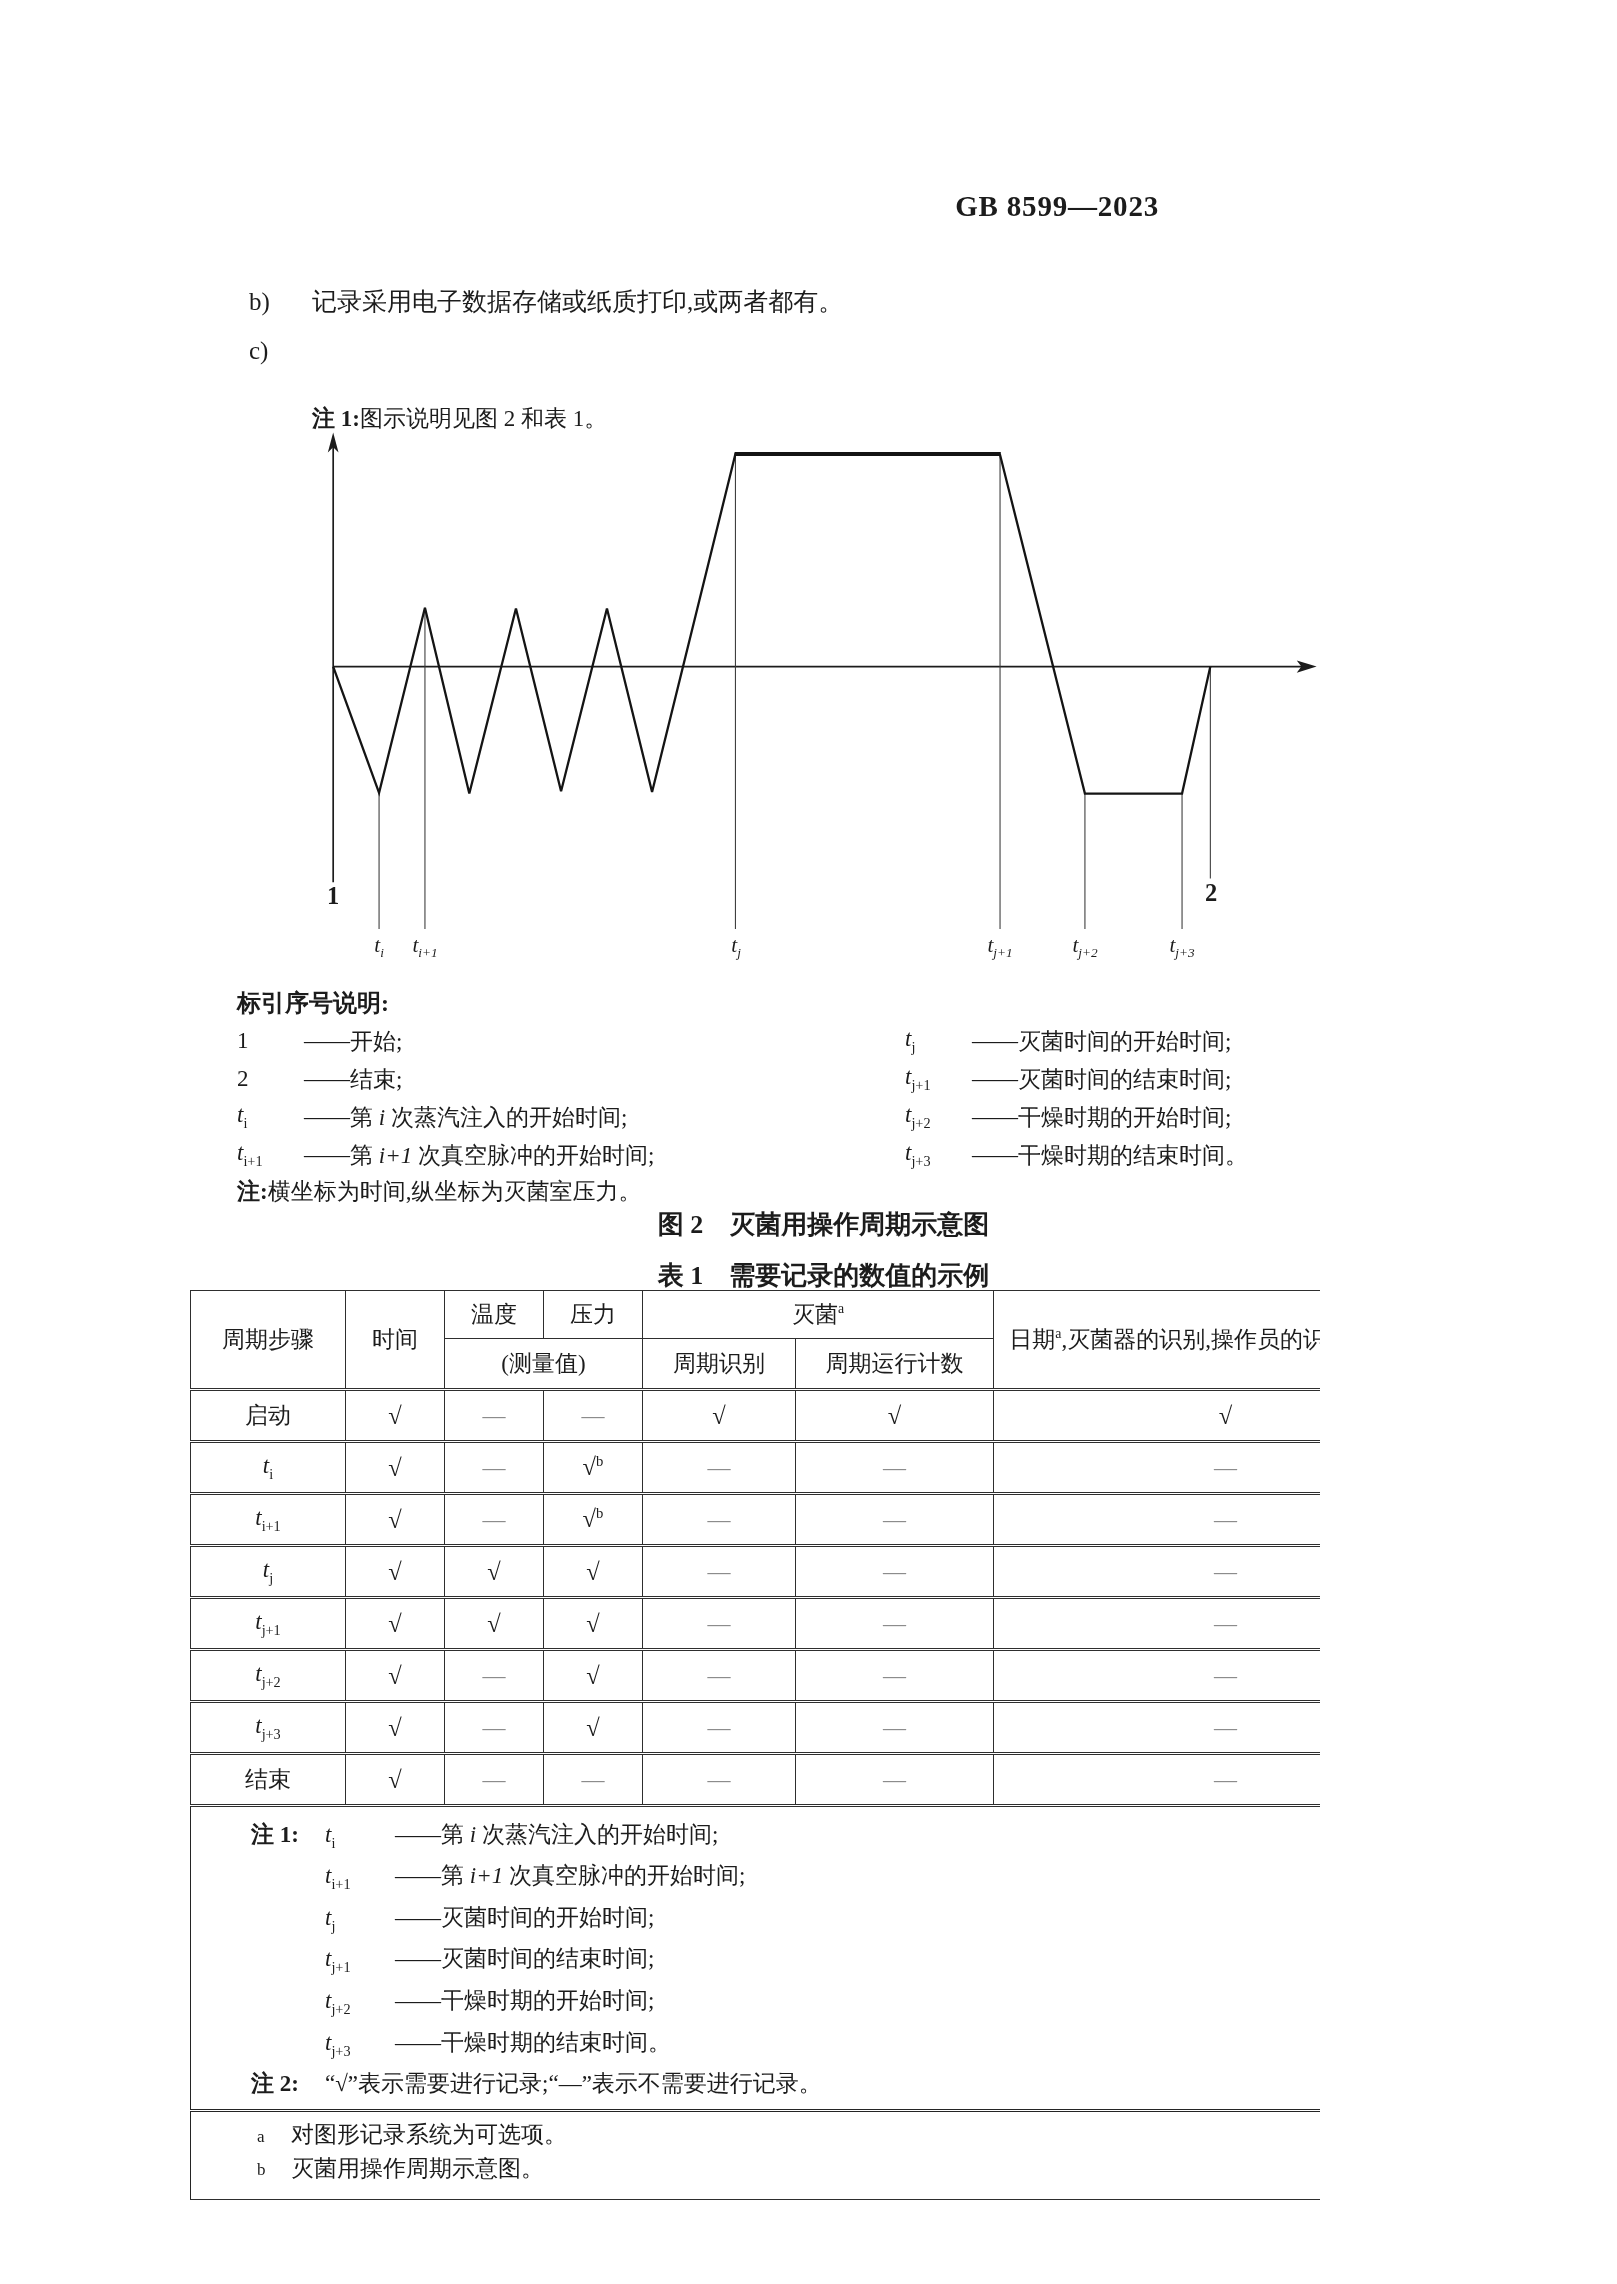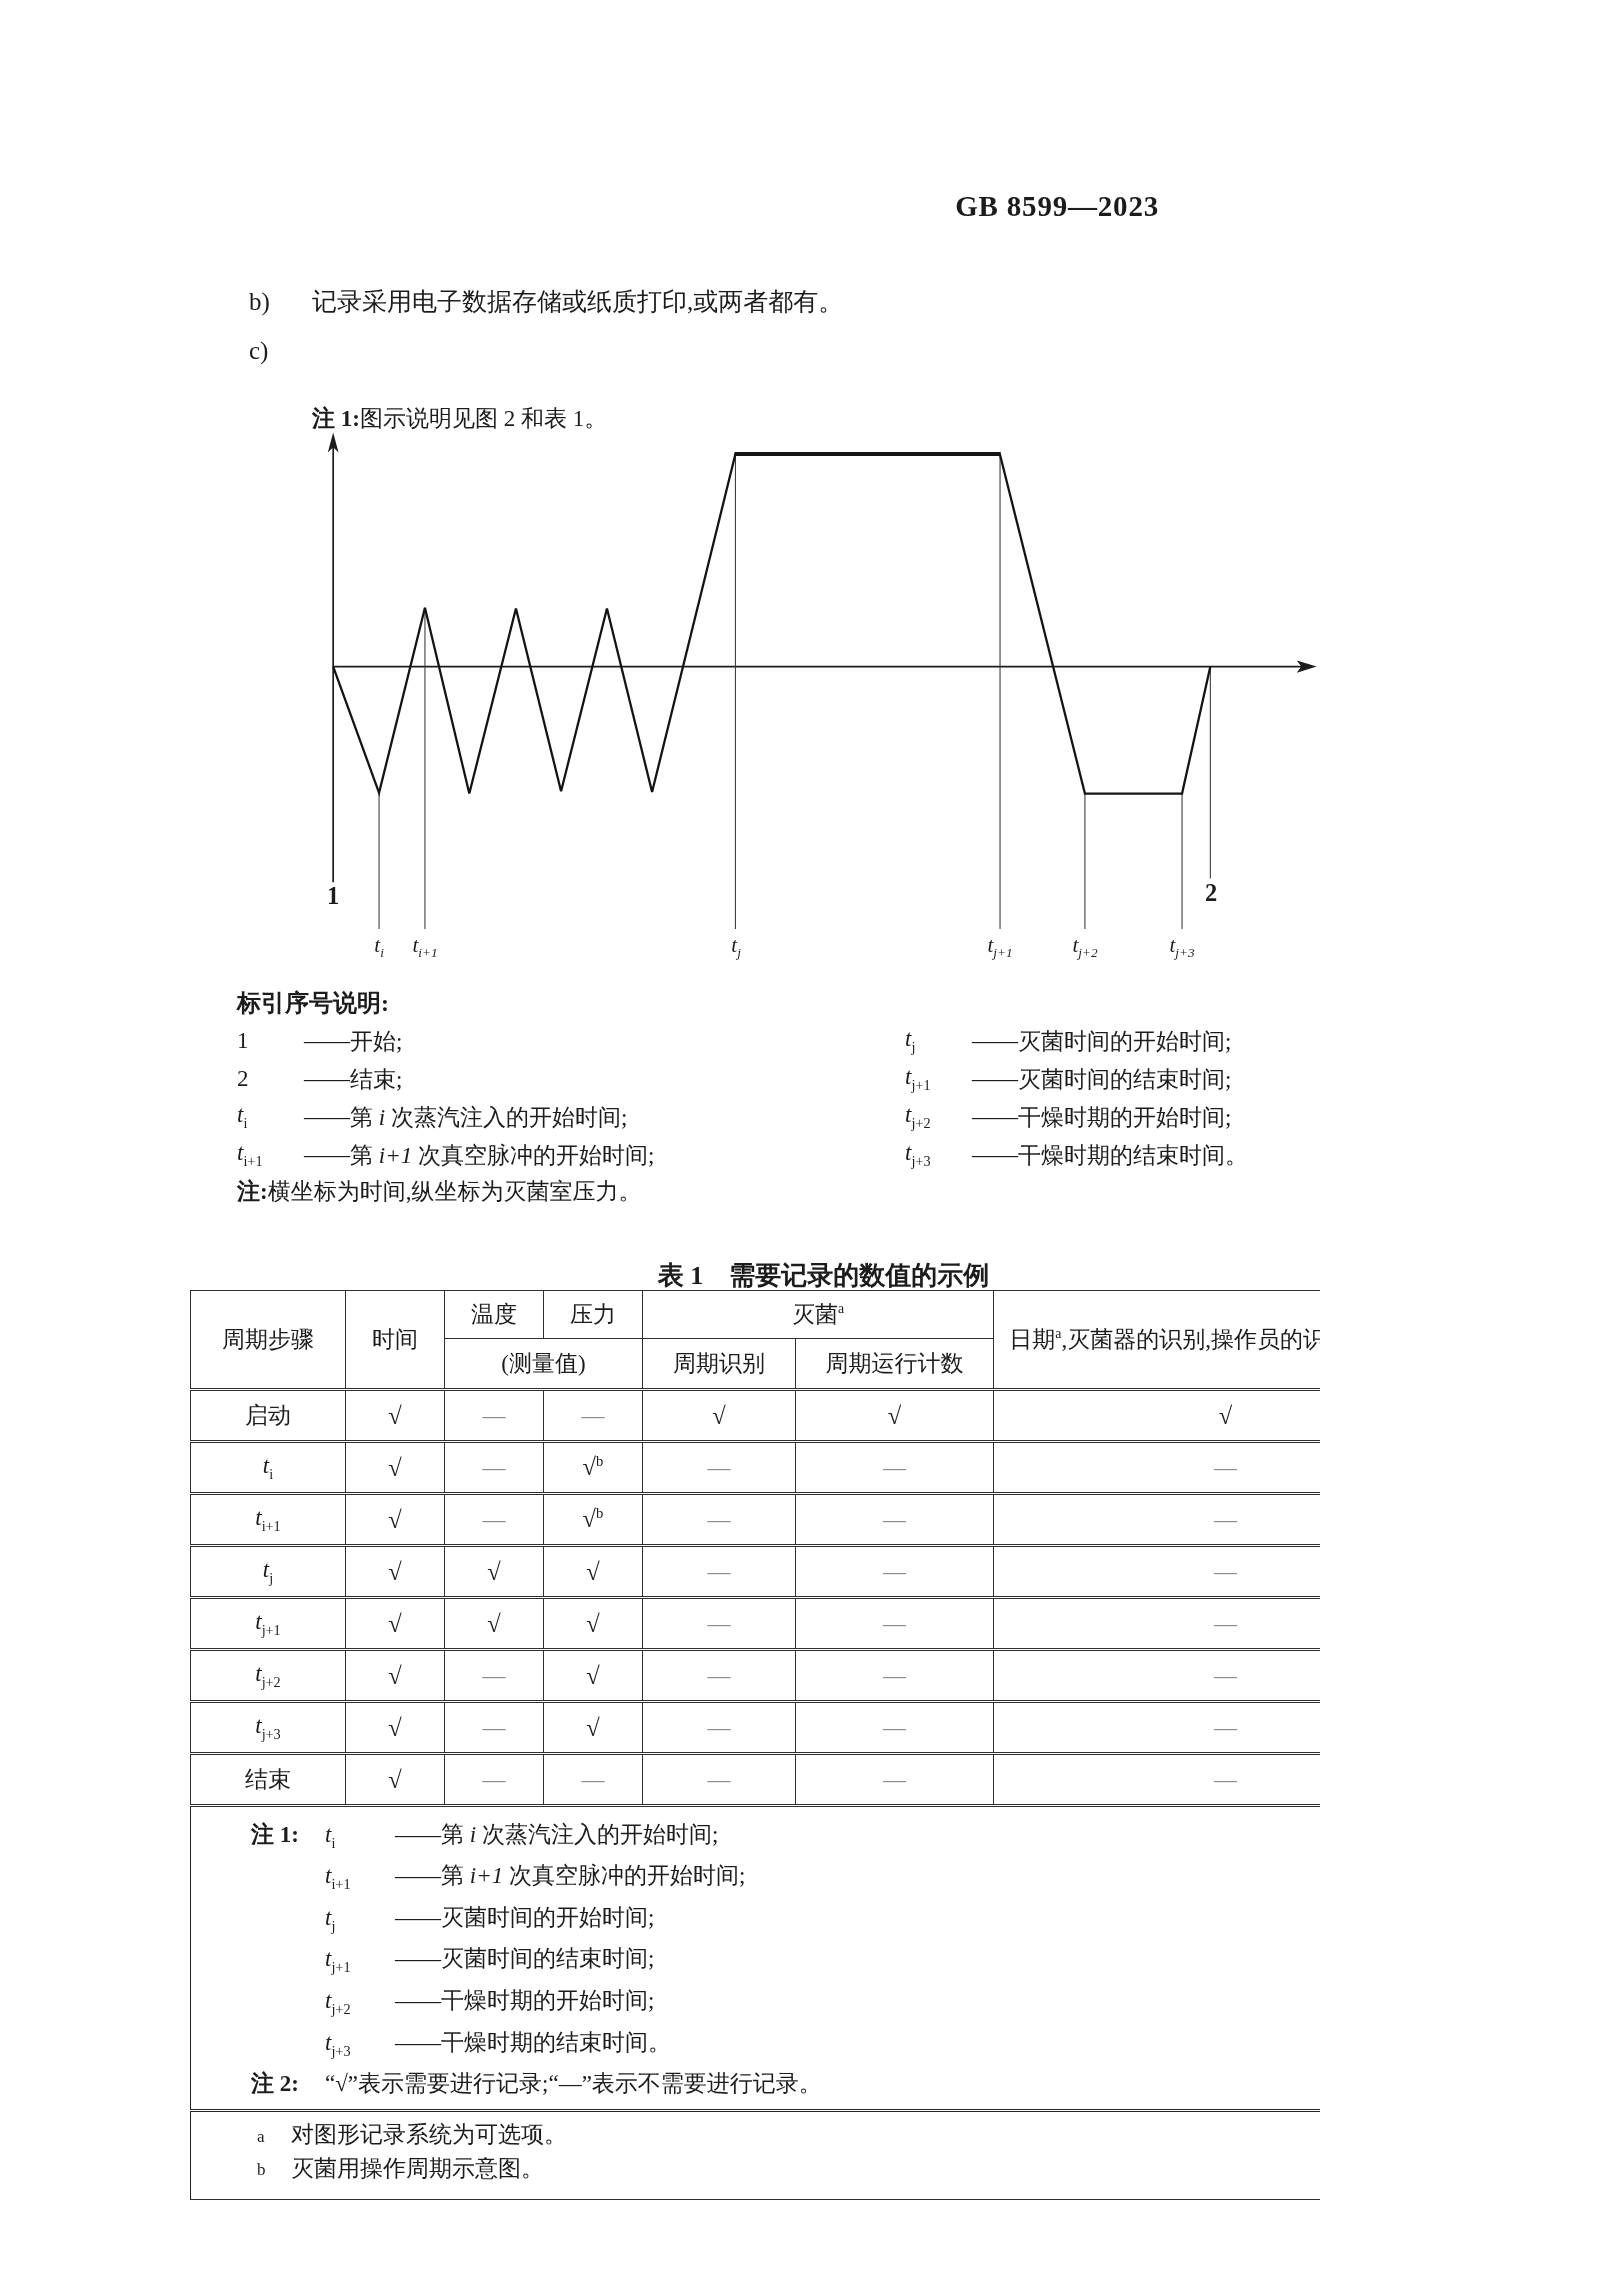--- a/index.html
+++ b/index.html
@@ -163,20 +163,21 @@
       <div class="lg-item">
         <span class="lg-term"><i class="vt">t</i><sub>j+3</sub></span>
         <span class="lg-dash">——</span>
         <span class="lg-desc">干燥时期的结束时间。</span>
       </div>
     </div>
   <div class="fig-note">
     <b>注:</b><span>横坐标为时间,纵坐标为灭菌室压力。</span>
   </div>
 
+  <div class="caption fig-caption">图 2　灭菌用操作周期示意图</div>
   <div class="caption tbl-caption">表 1　需要记录的数值的示例</div>
 
   <div class="tbl-wrap">
     <table class="tbl">
       <colgroup>
         <col style="width:155px">
           <col style="width:99px">
           <col style="width:99px">
         <col style="width:99px">
           <col style="width:153px">

